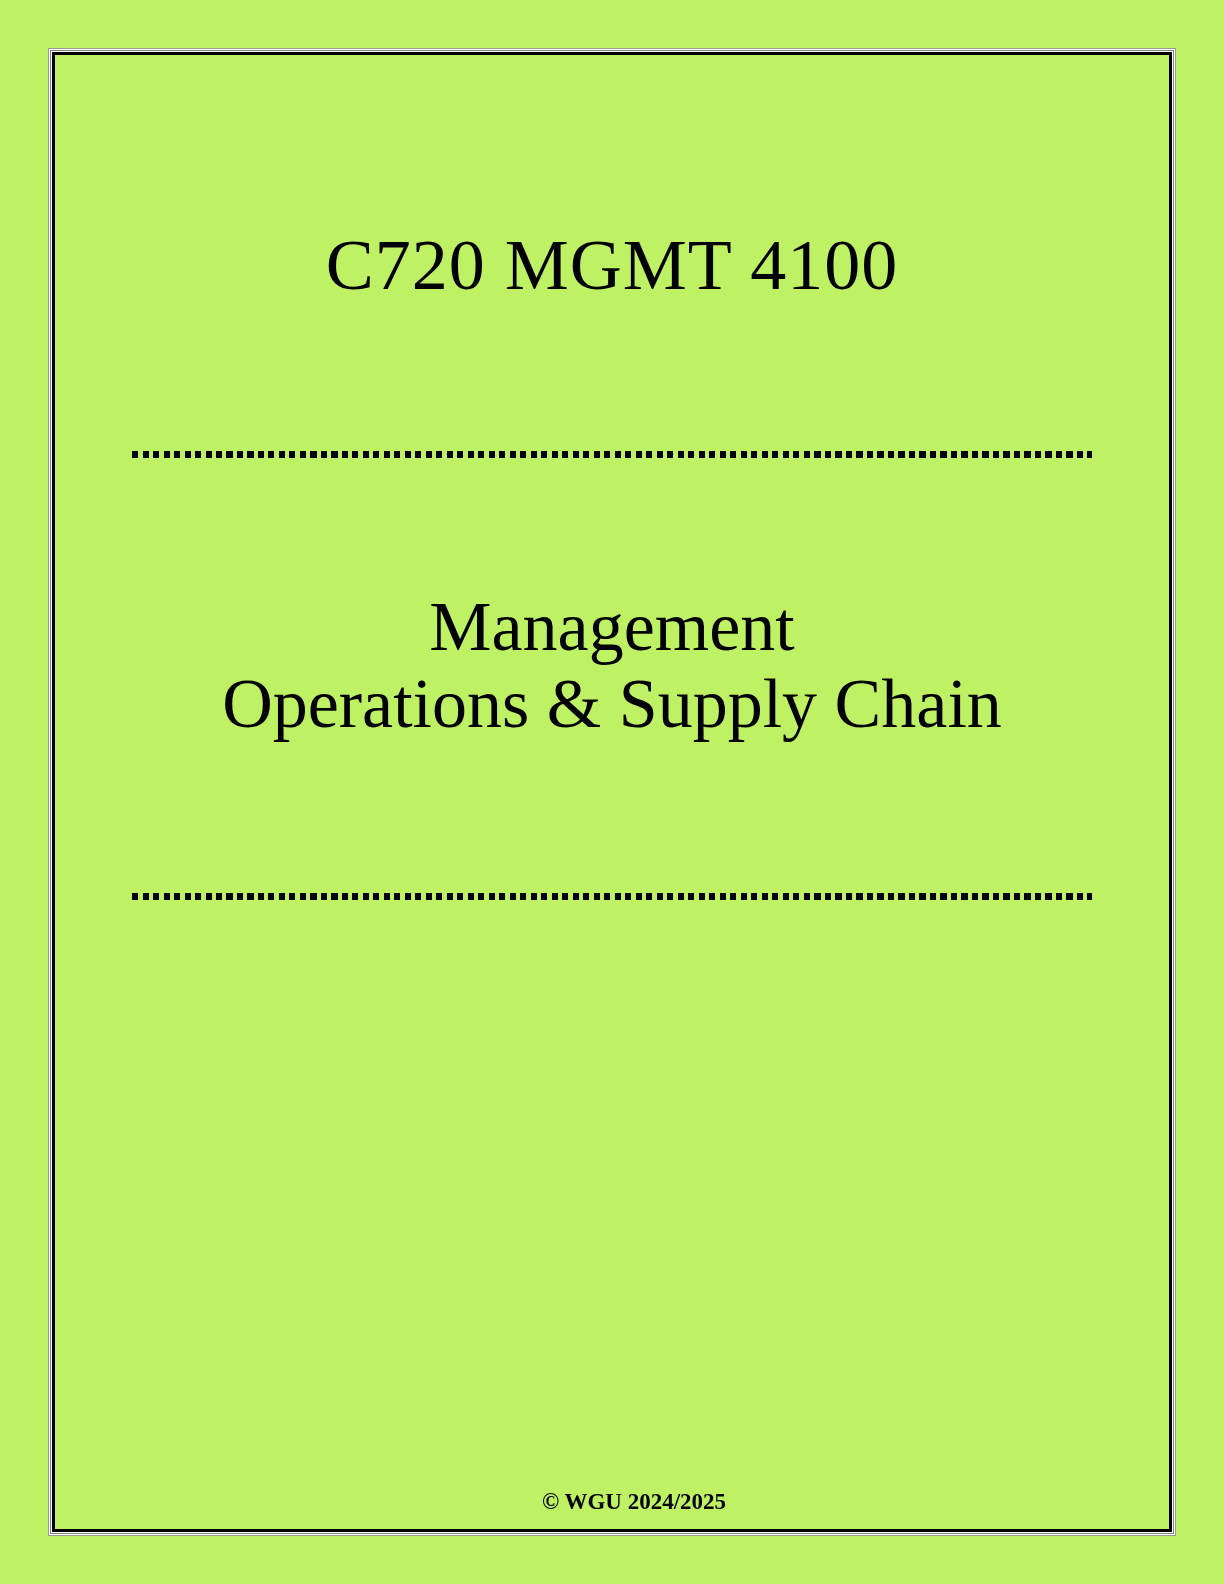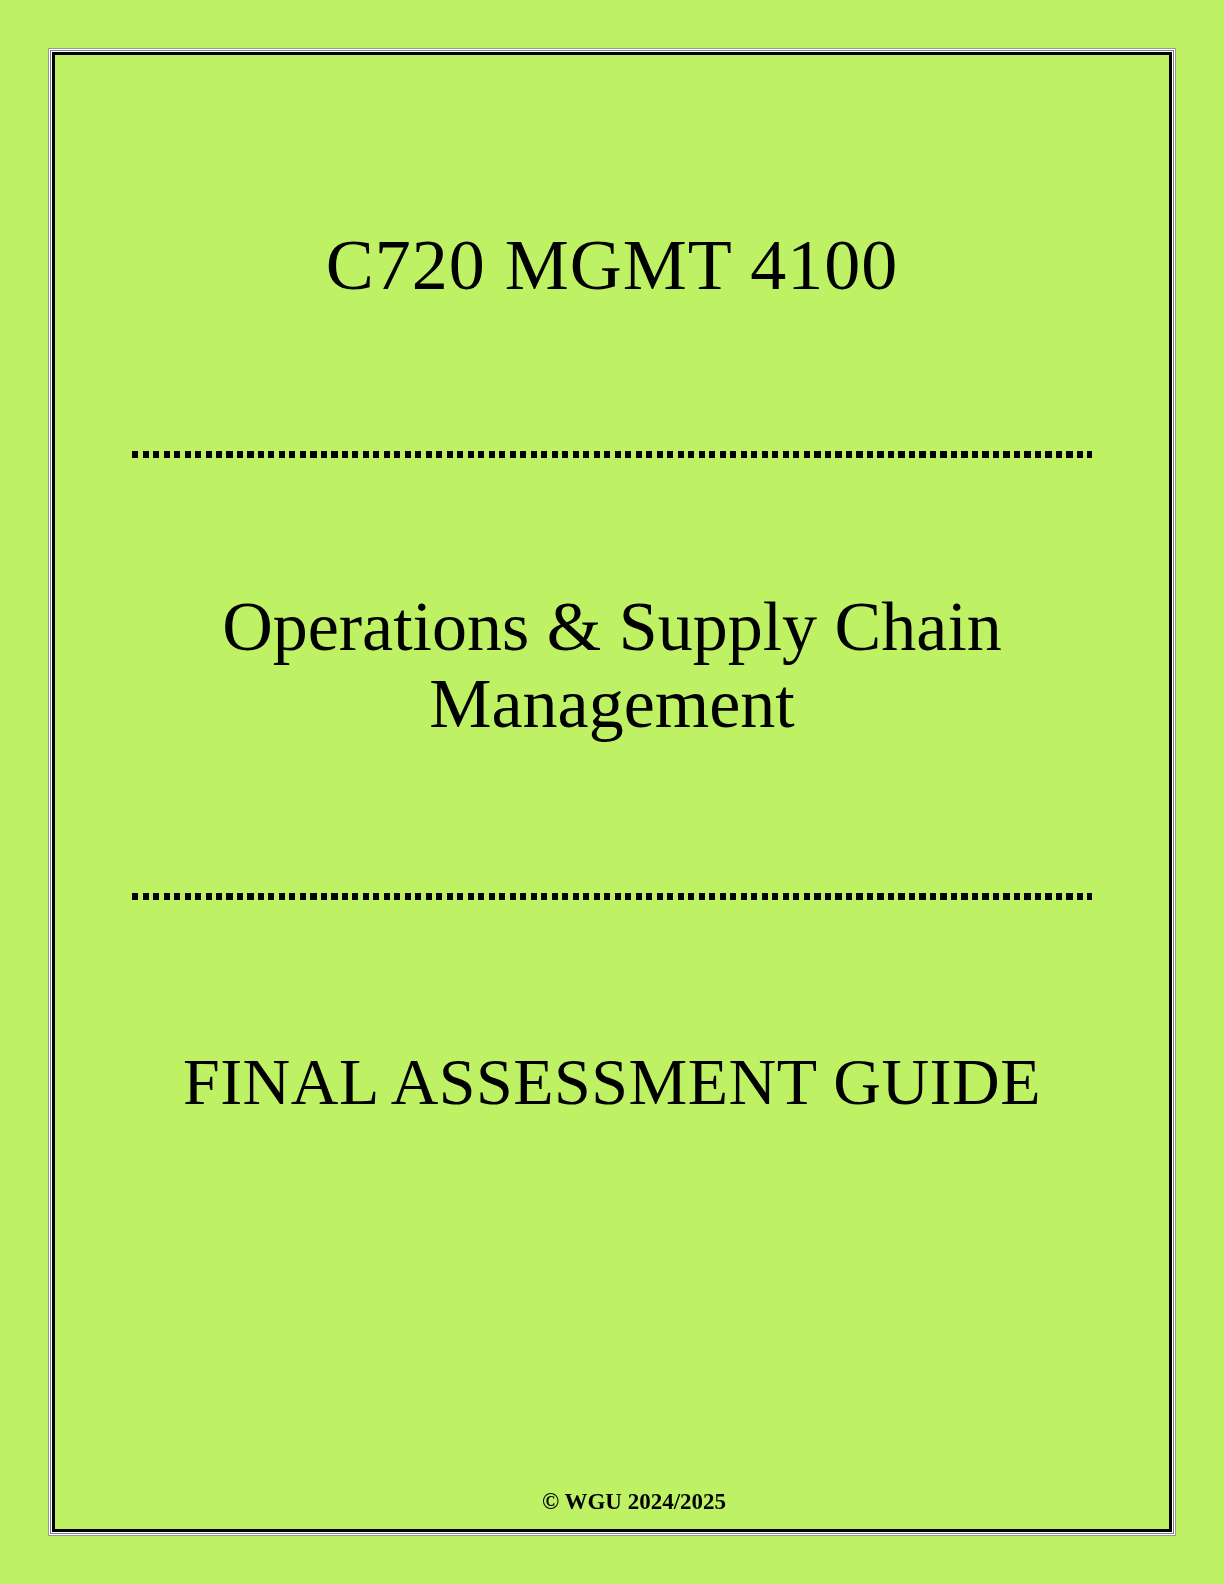--- a/index.html
+++ b/index.html
@@ -93,23 +93,22 @@
 
 <div class="page">
 
   <div class="frame"></div>
 
   <h1 class="course-code">C720 MGMT 4100</h1>
 
   <div class="divider divider-top"></div>
 
   <h2 class="course-title">
+    <span class="line">Management</span>
     <span class="line">Operations &amp; Supply Chain</span>
-    <span class="line">Management</span>
   </h2>
 
   <div class="divider divider-bottom"></div>
 
-  <h2 class="assessment-heading">FINAL ASSESSMENT GUIDE</h2>
 
   <div class="copyright-footer">© WGU 2024/2025</div>
 
 </div>
 
 </body></html>

